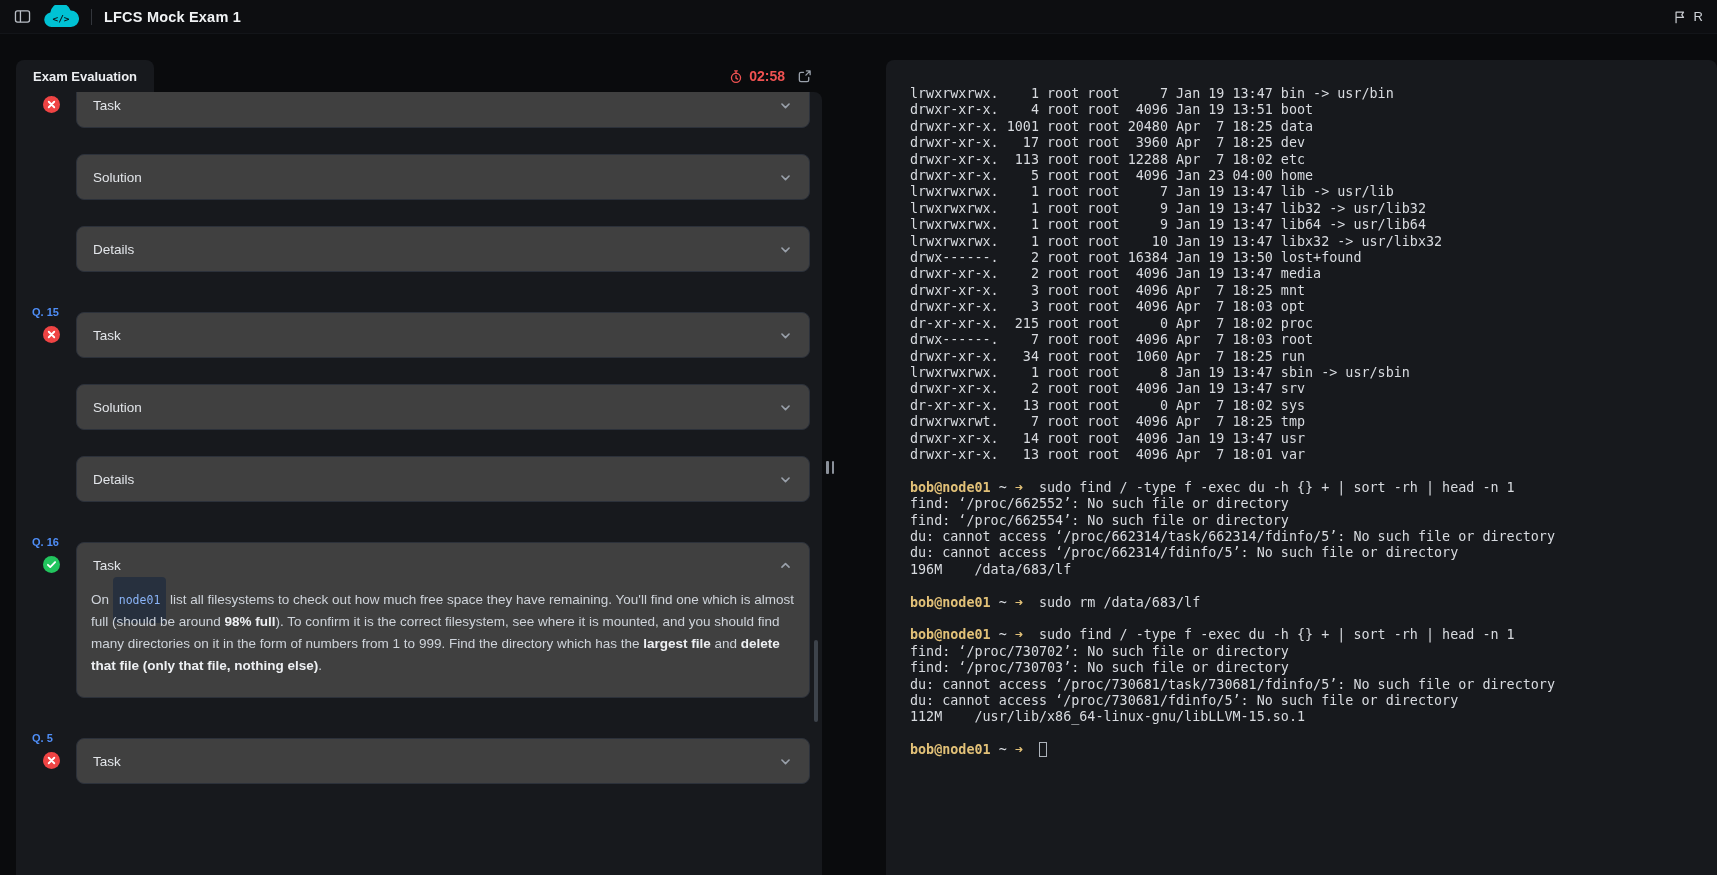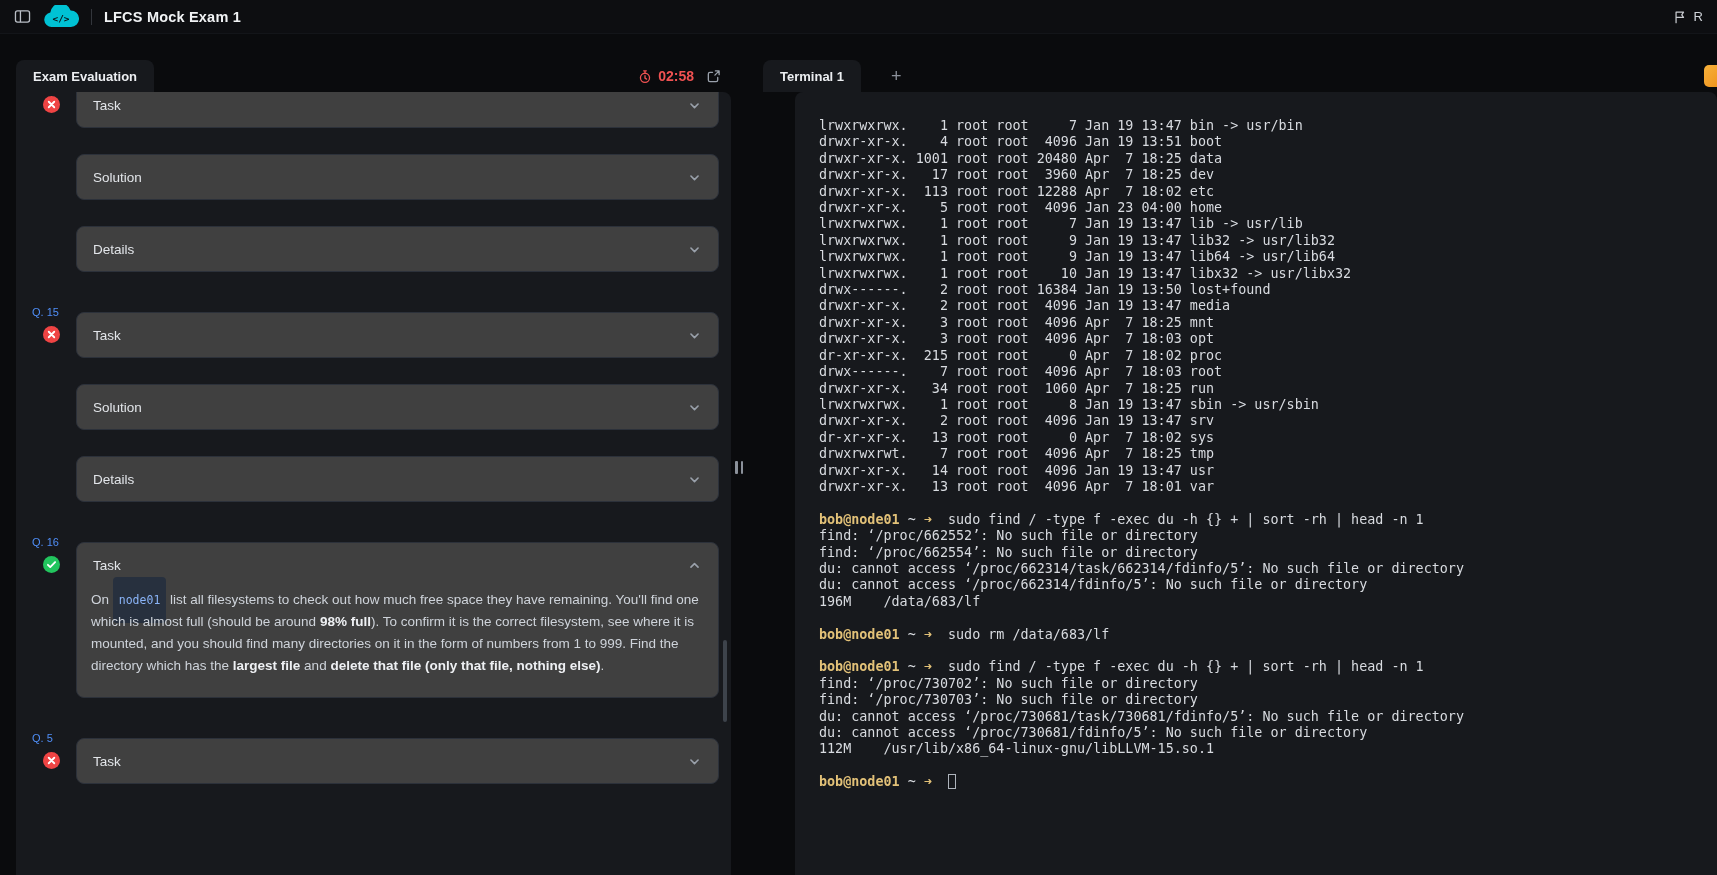--- a/index.html
+++ b/index.html
@@ -10,38 +10,38 @@
   .topbar { height:34px; display:flex; align-items:center; gap:12px; padding:0 14px;
     background:#0d0e11; border-bottom:1px solid #131519; }
   .icon-btn { background:none; border:none; display:flex; align-items:center; cursor:pointer; }
   .topbar .sep { width:1px; height:16px; background:#33363c; }
   .page-title { font-size:14.5px; font-weight:600; letter-spacing:.2px; color:#f0f2f4; }
   .topbar-right { margin-left:auto; display:flex; align-items:center; gap:7px; color:#cfd3d9;
     font-size:13px; white-space:nowrap; overflow:hidden; max-width:34px; }
 
   
   .workspace { display:flex; height:841px; padding:26px 0 0 16px; }
-  .left-panel { width:715px; display:flex; flex-direction:column; }
+  .left-panel { width:806px; display:flex; flex-direction:column; }
   .term-panel { flex:1; display:flex; flex-direction:column; min-width:0; }
 
   .strip { height:32px; display:flex; align-items:stretch; position:relative; }
   .tab { background:#17191d; border-radius:8px 8px 0 0; padding:0 17px; display:flex;
     align-items:center; font-size:13px; font-weight:600; color:#eceef1; cursor:pointer; }
   .tools { margin-left:auto; display:flex; align-items:center; gap:12px; padding-right:10px; }
   .timer { color:#f05252; font-weight:700; font-size:14px; display:flex; align-items:center; gap:6px; }
 
   .panel-body { flex:1; background:#17191d; position:relative; overflow:hidden; }
   .left-panel .panel-body { border-radius:0 8px 0 0; }
   .term-panel .panel-body { border-radius:8px 8px 0 0; }
 
   
   .q-list { height:100%; padding:0 12px 0 10px; overflow:hidden; }
   .question { position:relative; margin-bottom:40px; }
   .question:first-child { margin-top:-10px; }
-  .q-label { position:absolute; left:6px; top:-6px; font-size:11px; font-weight:400; color:#4f8ef7; }
+  .q-label { position:absolute; left:6px; top:-6px; font-size:11px; font-weight:700; color:#4f8ef7; }
   .q-status { position:absolute; left:17px; top:14px; width:17px; height:17px; }
   .q-cards { margin-left:50px; display:flex; flex-direction:column; gap:26px; }
 
   .acc-card { background:#404040; border:1px solid #2c313a; border-radius:8px; }
   .acc-head { height:44px; display:flex; align-items:center; justify-content:space-between;
     padding:0 16px; cursor:pointer; }
   .acc-title { font-size:13.5px; color:#e2e5e9; font-weight:500; }
   .acc-body { padding:2px 14px 20px; }
   .task-text { font-size:13.5px; line-height:22px; color:#ced3da; }
   .seg-bold { font-weight:700; color:#eef0f3; }
@@ -226,23 +226,16 @@
       <div class="scroll-thumb"></div>
     </div>
   </section>
 
   <div class="resizer">
       <span></span>
       <span></span>
     </div>
 
   <section class="term-panel">
-    <div class="strip term-strip">
-      <div class="tab">
-        <span>Terminal 1</span>
-      </div>
-      <button class="add-tab">+</button>
-      <span class="corner-icon"></span>
-    </div>
     <div class="panel-body term-body"><div class="term-line"><span>lrwxrwxrwx.    1 root root     7 Jan 19 13:47 bin -&gt; usr/bin</span></div><div class="term-line"><span>drwxr-xr-x.    4 root root  4096 Jan 19 13:51 boot</span></div><div class="term-line"><span>drwxr-xr-x. 1001 root root 20480 Apr  7 18:25 data</span></div><div class="term-line"><span>drwxr-xr-x.   17 root root  3960 Apr  7 18:25 dev</span></div><div class="term-line"><span>drwxr-xr-x.  113 root root 12288 Apr  7 18:02 etc</span></div><div class="term-line"><span>drwxr-xr-x.    5 root root  4096 Jan 23 04:00 home</span></div><div class="term-line"><span>lrwxrwxrwx.    1 root root     7 Jan 19 13:47 lib -&gt; usr/lib</span></div><div class="term-line"><span>lrwxrwxrwx.    1 root root     9 Jan 19 13:47 lib32 -&gt; usr/lib32</span></div><div class="term-line"><span>lrwxrwxrwx.    1 root root     9 Jan 19 13:47 lib64 -&gt; usr/lib64</span></div><div class="term-line"><span>lrwxrwxrwx.    1 root root    10 Jan 19 13:47 libx32 -&gt; usr/libx32</span></div><div class="term-line"><span>drwx------.    2 root root 16384 Jan 19 13:50 lost+found</span></div><div class="term-line"><span>drwxr-xr-x.    2 root root  4096 Jan 19 13:47 media</span></div><div class="term-line"><span>drwxr-xr-x.    3 root root  4096 Apr  7 18:25 mnt</span></div><div class="term-line"><span>drwxr-xr-x.    3 root root  4096 Apr  7 18:03 opt</span></div><div class="term-line"><span>dr-xr-xr-x.  215 root root     0 Apr  7 18:02 proc</span></div><div class="term-line"><span>drwx------.    7 root root  4096 Apr  7 18:03 root</span></div><div class="term-line"><span>drwxr-xr-x.   34 root root  1060 Apr  7 18:25 run</span></div><div class="term-line"><span>lrwxrwxrwx.    1 root root     8 Jan 19 13:47 sbin -&gt; usr/sbin</span></div><div class="term-line"><span>drwxr-xr-x.    2 root root  4096 Jan 19 13:47 srv</span></div><div class="term-line"><span>dr-xr-xr-x.   13 root root     0 Apr  7 18:02 sys</span></div><div class="term-line"><span>drwxrwxrwt.    7 root root  4096 Apr  7 18:25 tmp</span></div><div class="term-line"><span>drwxr-xr-x.   14 root root  4096 Jan 19 13:47 usr</span></div><div class="term-line"><span>drwxr-xr-x.   13 root root  4096 Apr  7 18:01 var</span></div><div class="term-line">&nbsp;</div><div class="term-line"><span class="c-yellow">bob@node01</span><span> ~ </span><span class="c-yellow">➜</span><span>  sudo find / -type f -exec du -h {} + | sort -rh | head -n 1</span></div><div class="term-line"><span>find: ‘/proc/662552’: No such file or directory</span></div><div class="term-line"><span>find: ‘/proc/662554’: No such file or directory</span></div><div class="term-line"><span>du: cannot access ‘/proc/662314/task/662314/fdinfo/5’: No such file or directory</span></div><div class="term-line"><span>du: cannot access ‘/proc/662314/fdinfo/5’: No such file or directory</span></div><div class="term-line"><span>196M    /data/683/lf</span></div><div class="term-line">&nbsp;</div><div class="term-line"><span class="c-yellow">bob@node01</span><span> ~ </span><span class="c-yellow">➜</span><span>  sudo rm /data/683/lf</span></div><div class="term-line">&nbsp;</div><div class="term-line"><span class="c-yellow">bob@node01</span><span> ~ </span><span class="c-yellow">➜</span><span>  sudo find / -type f -exec du -h {} + | sort -rh | head -n 1</span></div><div class="term-line"><span>find: ‘/proc/730702’: No such file or directory</span></div><div class="term-line"><span>find: ‘/proc/730703’: No such file or directory</span></div><div class="term-line"><span>du: cannot access ‘/proc/730681/task/730681/fdinfo/5’: No such file or directory</span></div><div class="term-line"><span>du: cannot access ‘/proc/730681/fdinfo/5’: No such file or directory</span></div><div class="term-line"><span>112M    /usr/lib/x86_64-linux-gnu/libLLVM-15.so.1</span></div><div class="term-line">&nbsp;</div><div class="term-line"><span class="c-yellow">bob@node01</span><span> ~ </span><span class="c-yellow">➜</span><span>  </span><span class="cursor"></span></div></div>
   </section>
 
 </div>
 
 </body></html>

